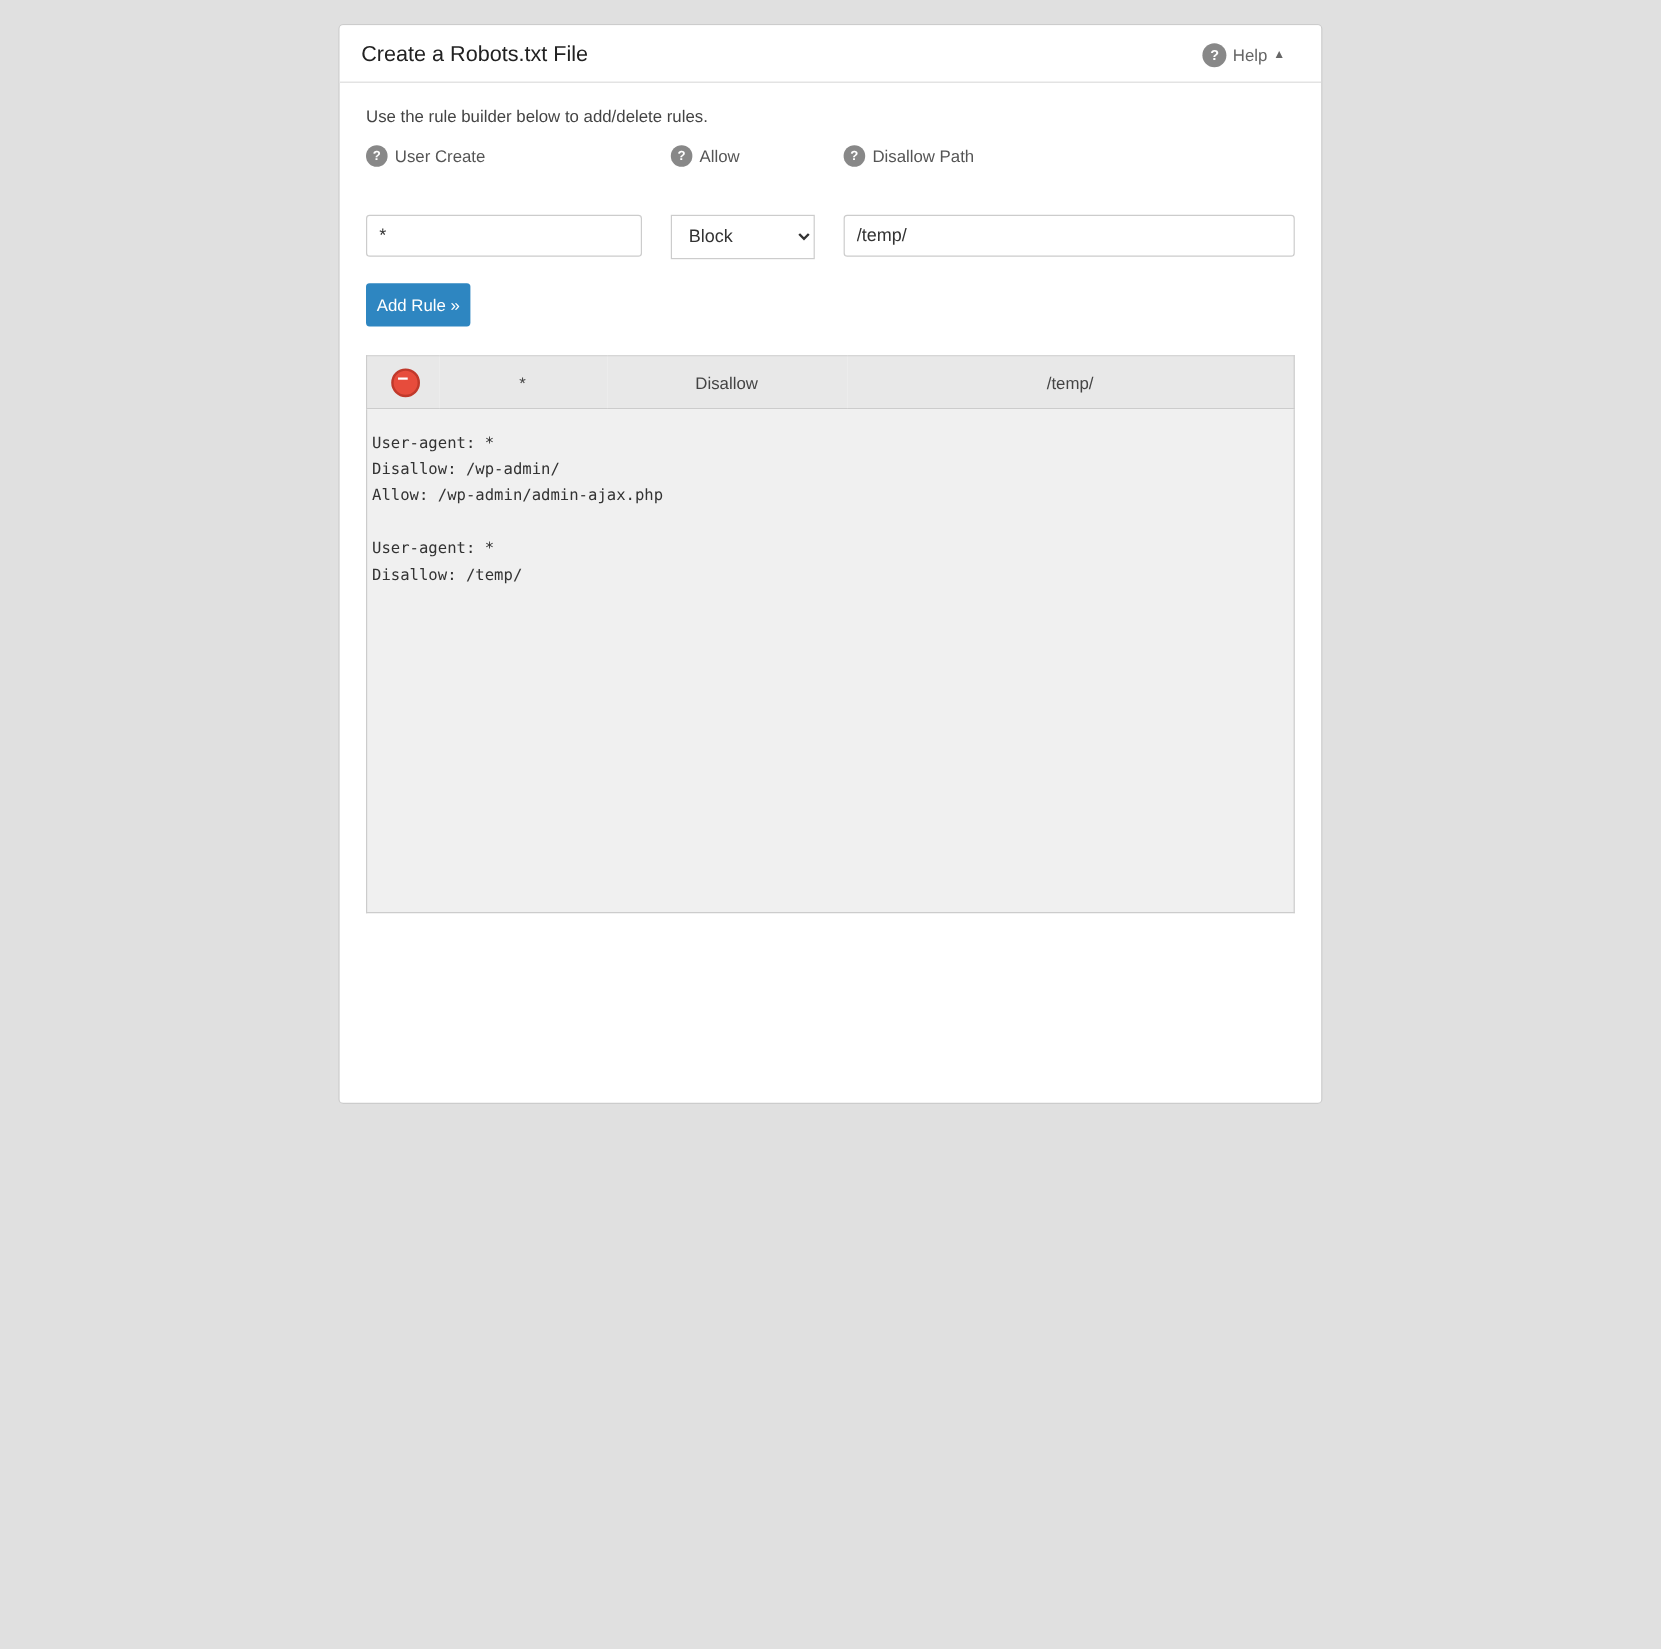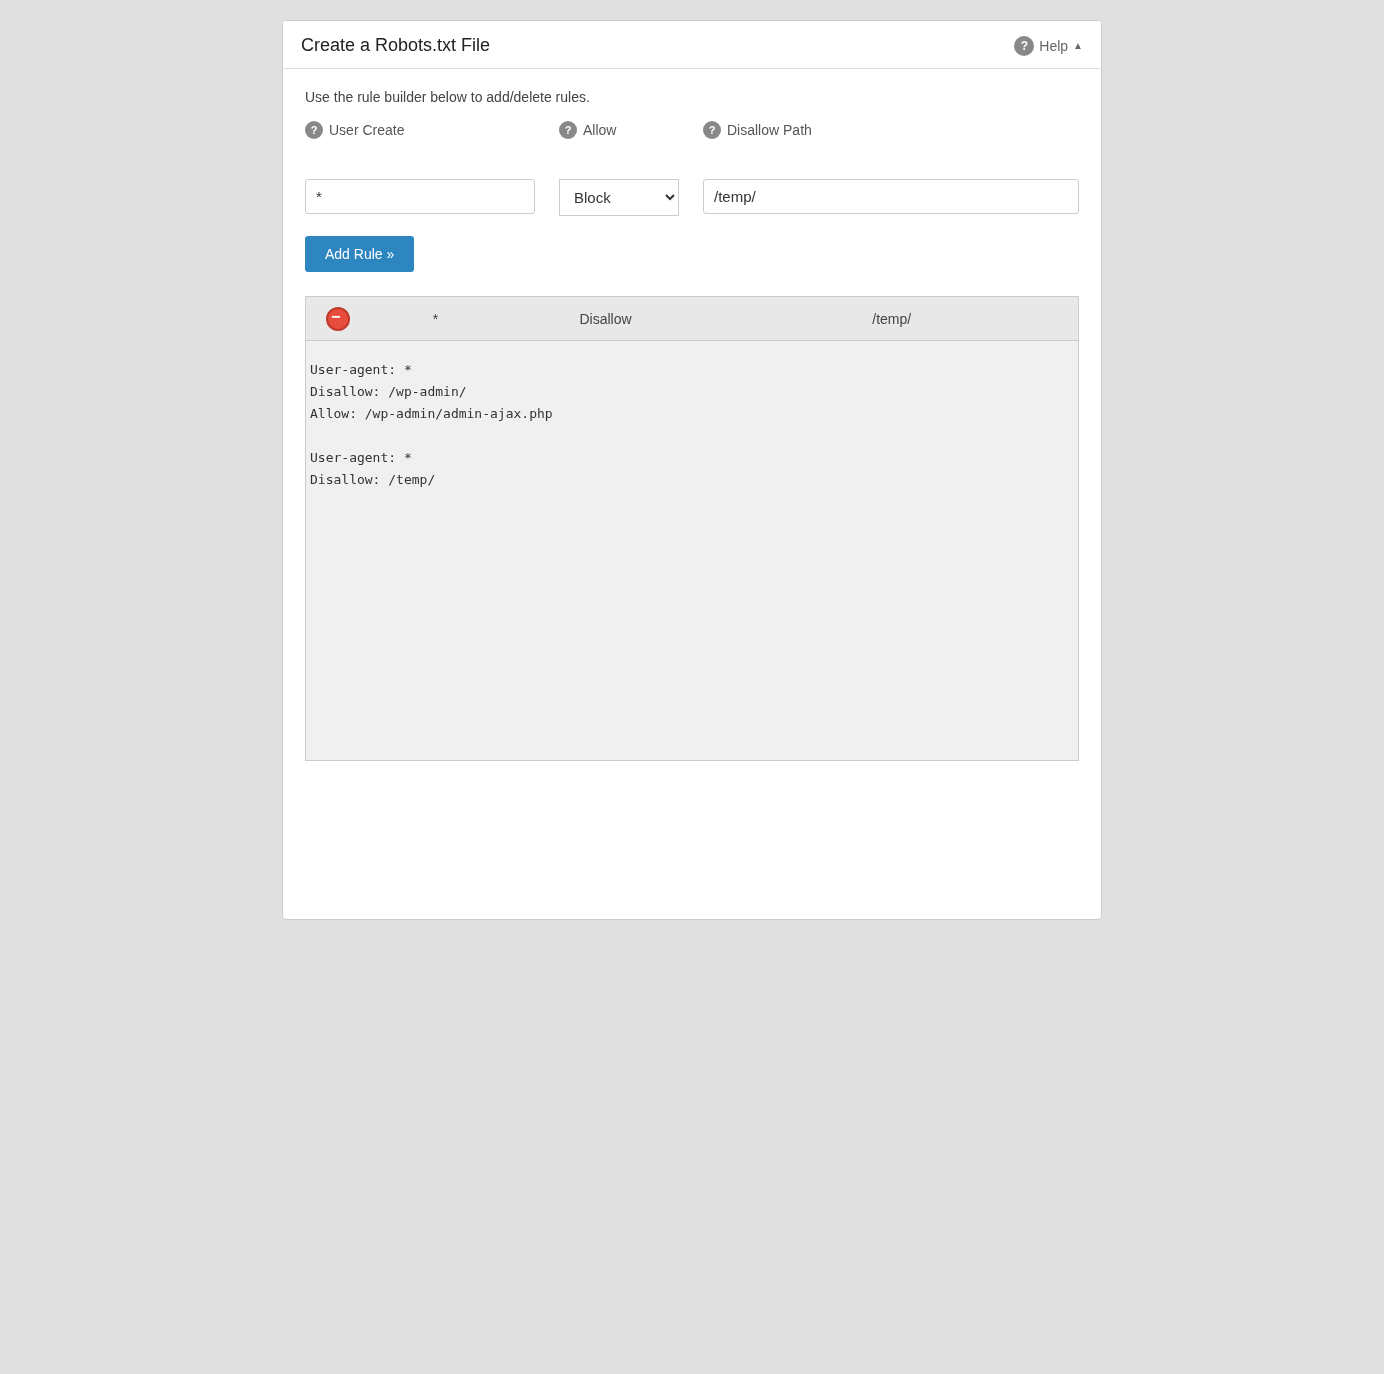--- a/index.html
+++ b/index.html
@@ -18,21 +18,21 @@
       border: 1px solid #ccc;
       border-radius: 4px;
       width: 820px;
       min-height: 900px;
       overflow: hidden;
     }
     .panel-header {
       display: flex;
       justify-content: space-between;
       align-items: center;
-      padding: 14px 18px 12px 18px;
+      padding: 14px 30px 12px 18px;
       border-bottom: 1px solid #ddd;
       background: #fff;
     }
     .panel-title {
       font-size: 18px;
       font-weight: 400;
       color: #222;
     }
     .help-btn {
       display: flex;
@@ -123,21 +123,21 @@
       outline: none;
       background: #fff;
       appearance: auto;
       cursor: pointer;
     }
     .add-rule-btn {
       background: #2e86c1;
       color: #fff;
       border: none;
       border-radius: 3px;
-      padding: 10px 20px;
+      padding: 10px 9px;
       font-size: 14px;
       cursor: pointer;
       margin-bottom: 24px;
       display: inline-flex;
       align-items: center;
       gap: 4px;
     }
     .rules-table {
       width: 100%;
       border-collapse: collapse;

